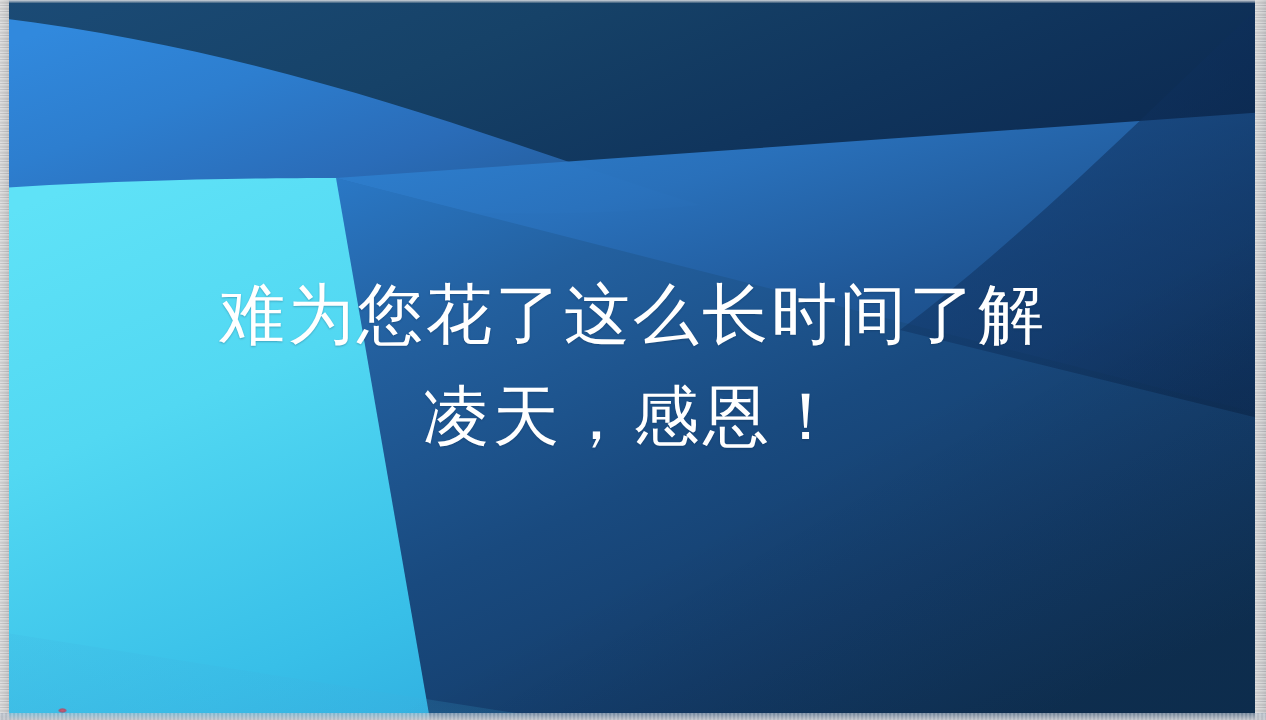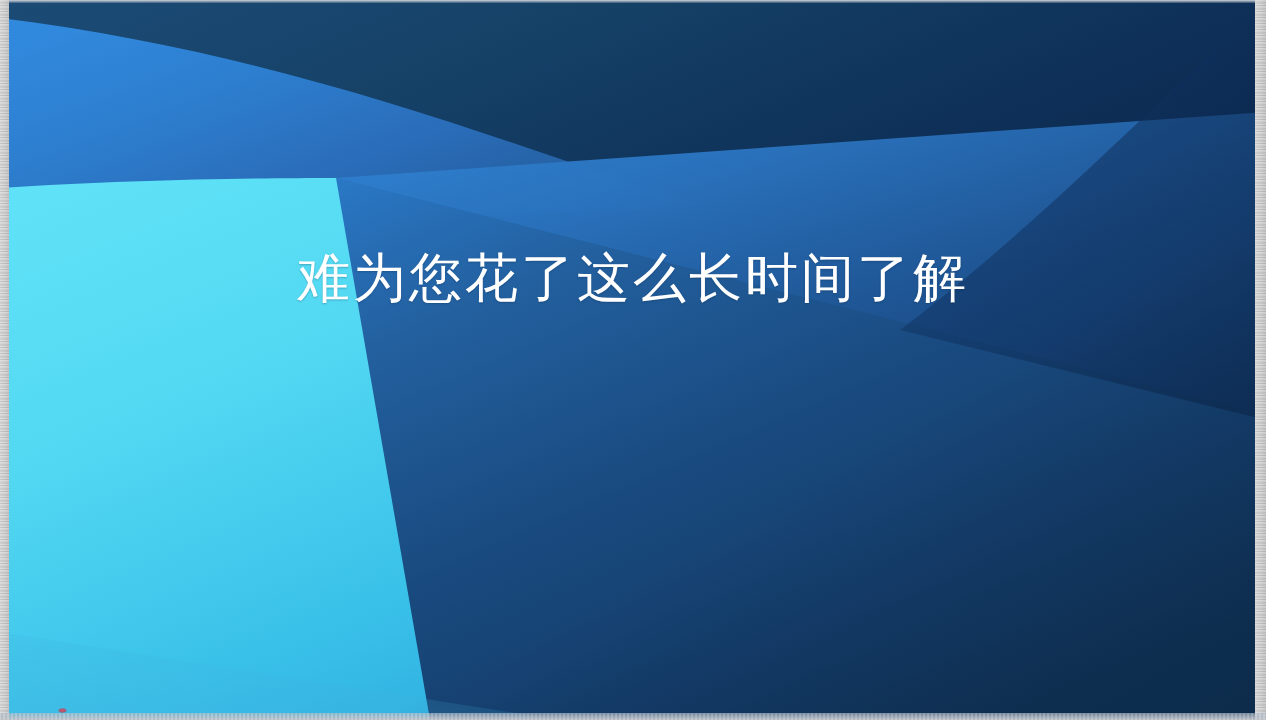--- a/index.html
+++ b/index.html
@@ -76,27 +76,28 @@
     z-index: 15;
     left: 0;
     right: 0;
     top: 252px;
     text-align: center;
     padding: 0 42px;
     box-sizing: border-box;
   }
   .slide-line {
     color: #ffffff;
-    font-size: 53px;
+    font-size: 66px;
     line-height: 1.16;
     letter-spacing: 3px;
     font-weight: 400;
     white-space: nowrap;
     text-shadow: 0 1px 2px rgba(10,40,70,0.28);
-    font-family: Liberation Mono, monospace;
+    font-family: Liberation Serif, serif;
+    margin-top: 25px;
   }
   .slide-line.line-2 {
     letter-spacing: 4px;
   }
 </style>
 </head>
 <body>
 
 <div id="slide-root">
 
@@ -179,20 +180,21 @@
 
     <path d="M1266,0 L1266,420 L900,330 C1020,240 1140,120 1266,0 Z" fill="url(#gDeepRight)" opacity="0.55"></path>
 
     <path d="M0,632 L560,720 L0,720 Z" fill="url(#gCornerLight)" opacity="0.40"></path>
 
     <rect x="0" y="0" width="1266" height="720" fill="url(#gVignette)"></rect>
   </svg>
 
   <div class="text-block">
     <div class="slide-line line-1">难为您花了这么长时间了解</div>
+    <div class="slide-line line-2">凌天，感恩！</div>
   </div>
 
   <div class="edge-noise top"></div>
   <div class="edge-noise left"></div>
   <div class="edge-noise right"></div>
   <div class="edge-noise bottom"></div>
   <div class="speck" style="left:58px; top:708px;"></div>
 
 </div>
 

